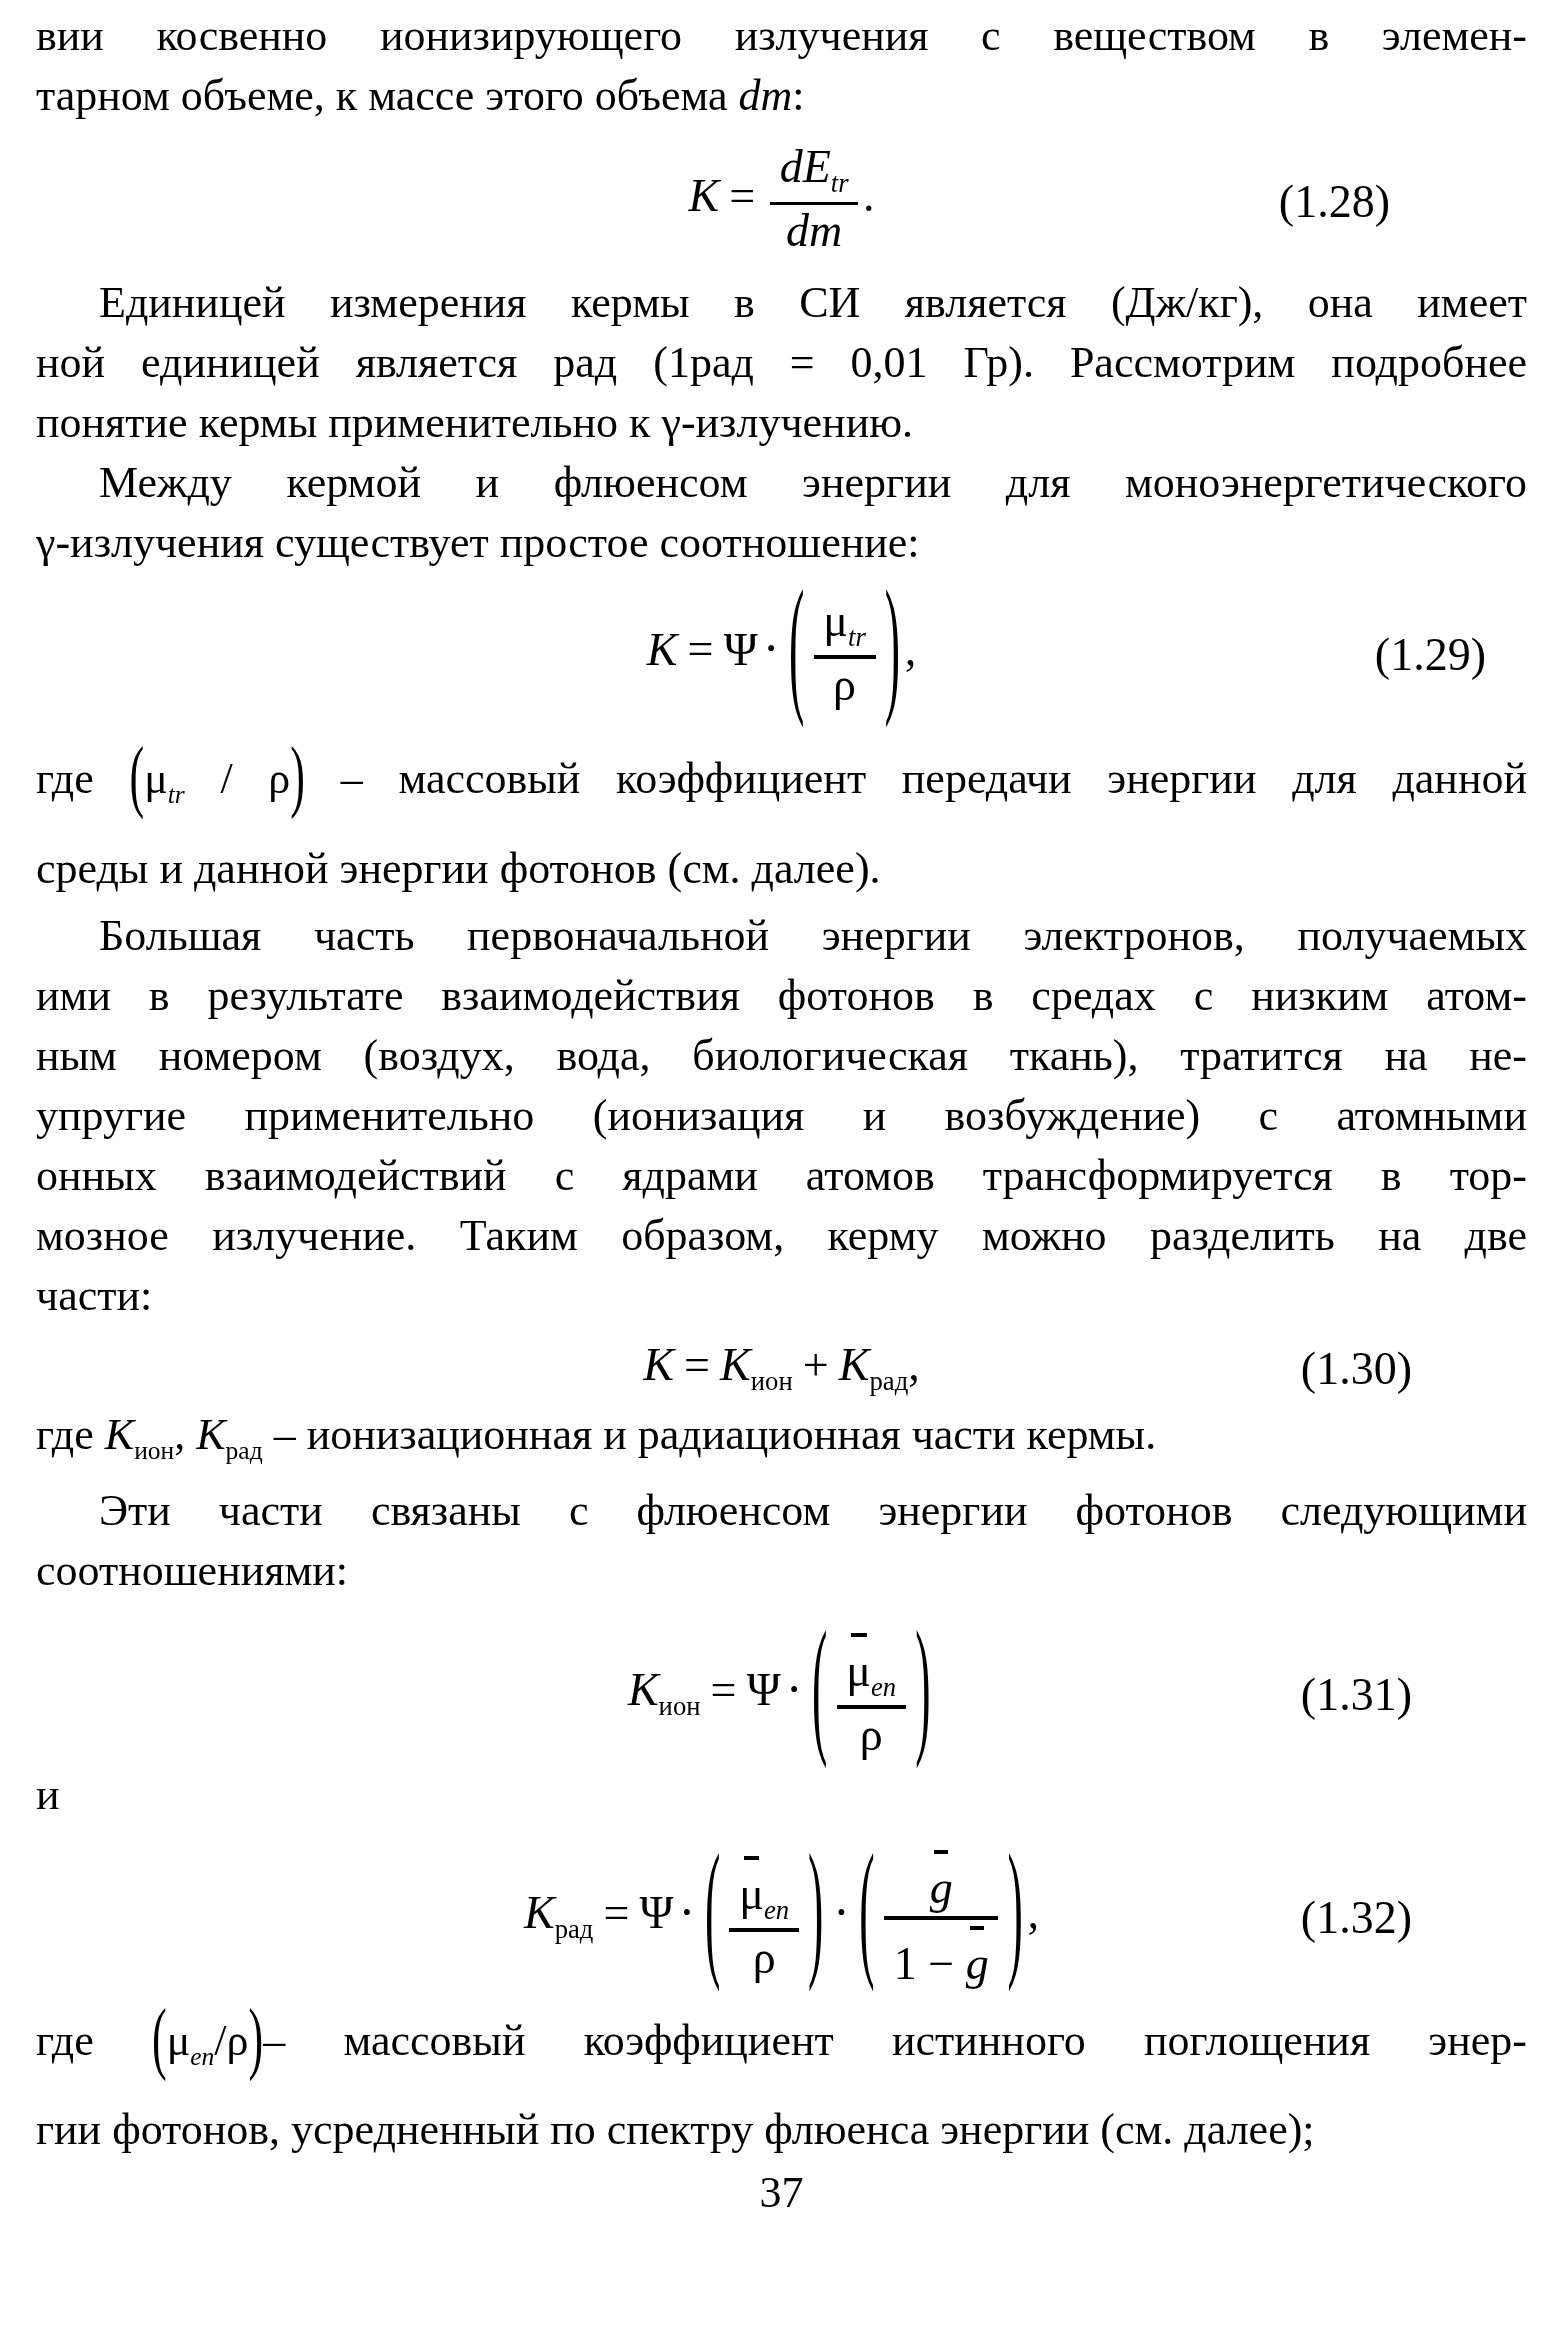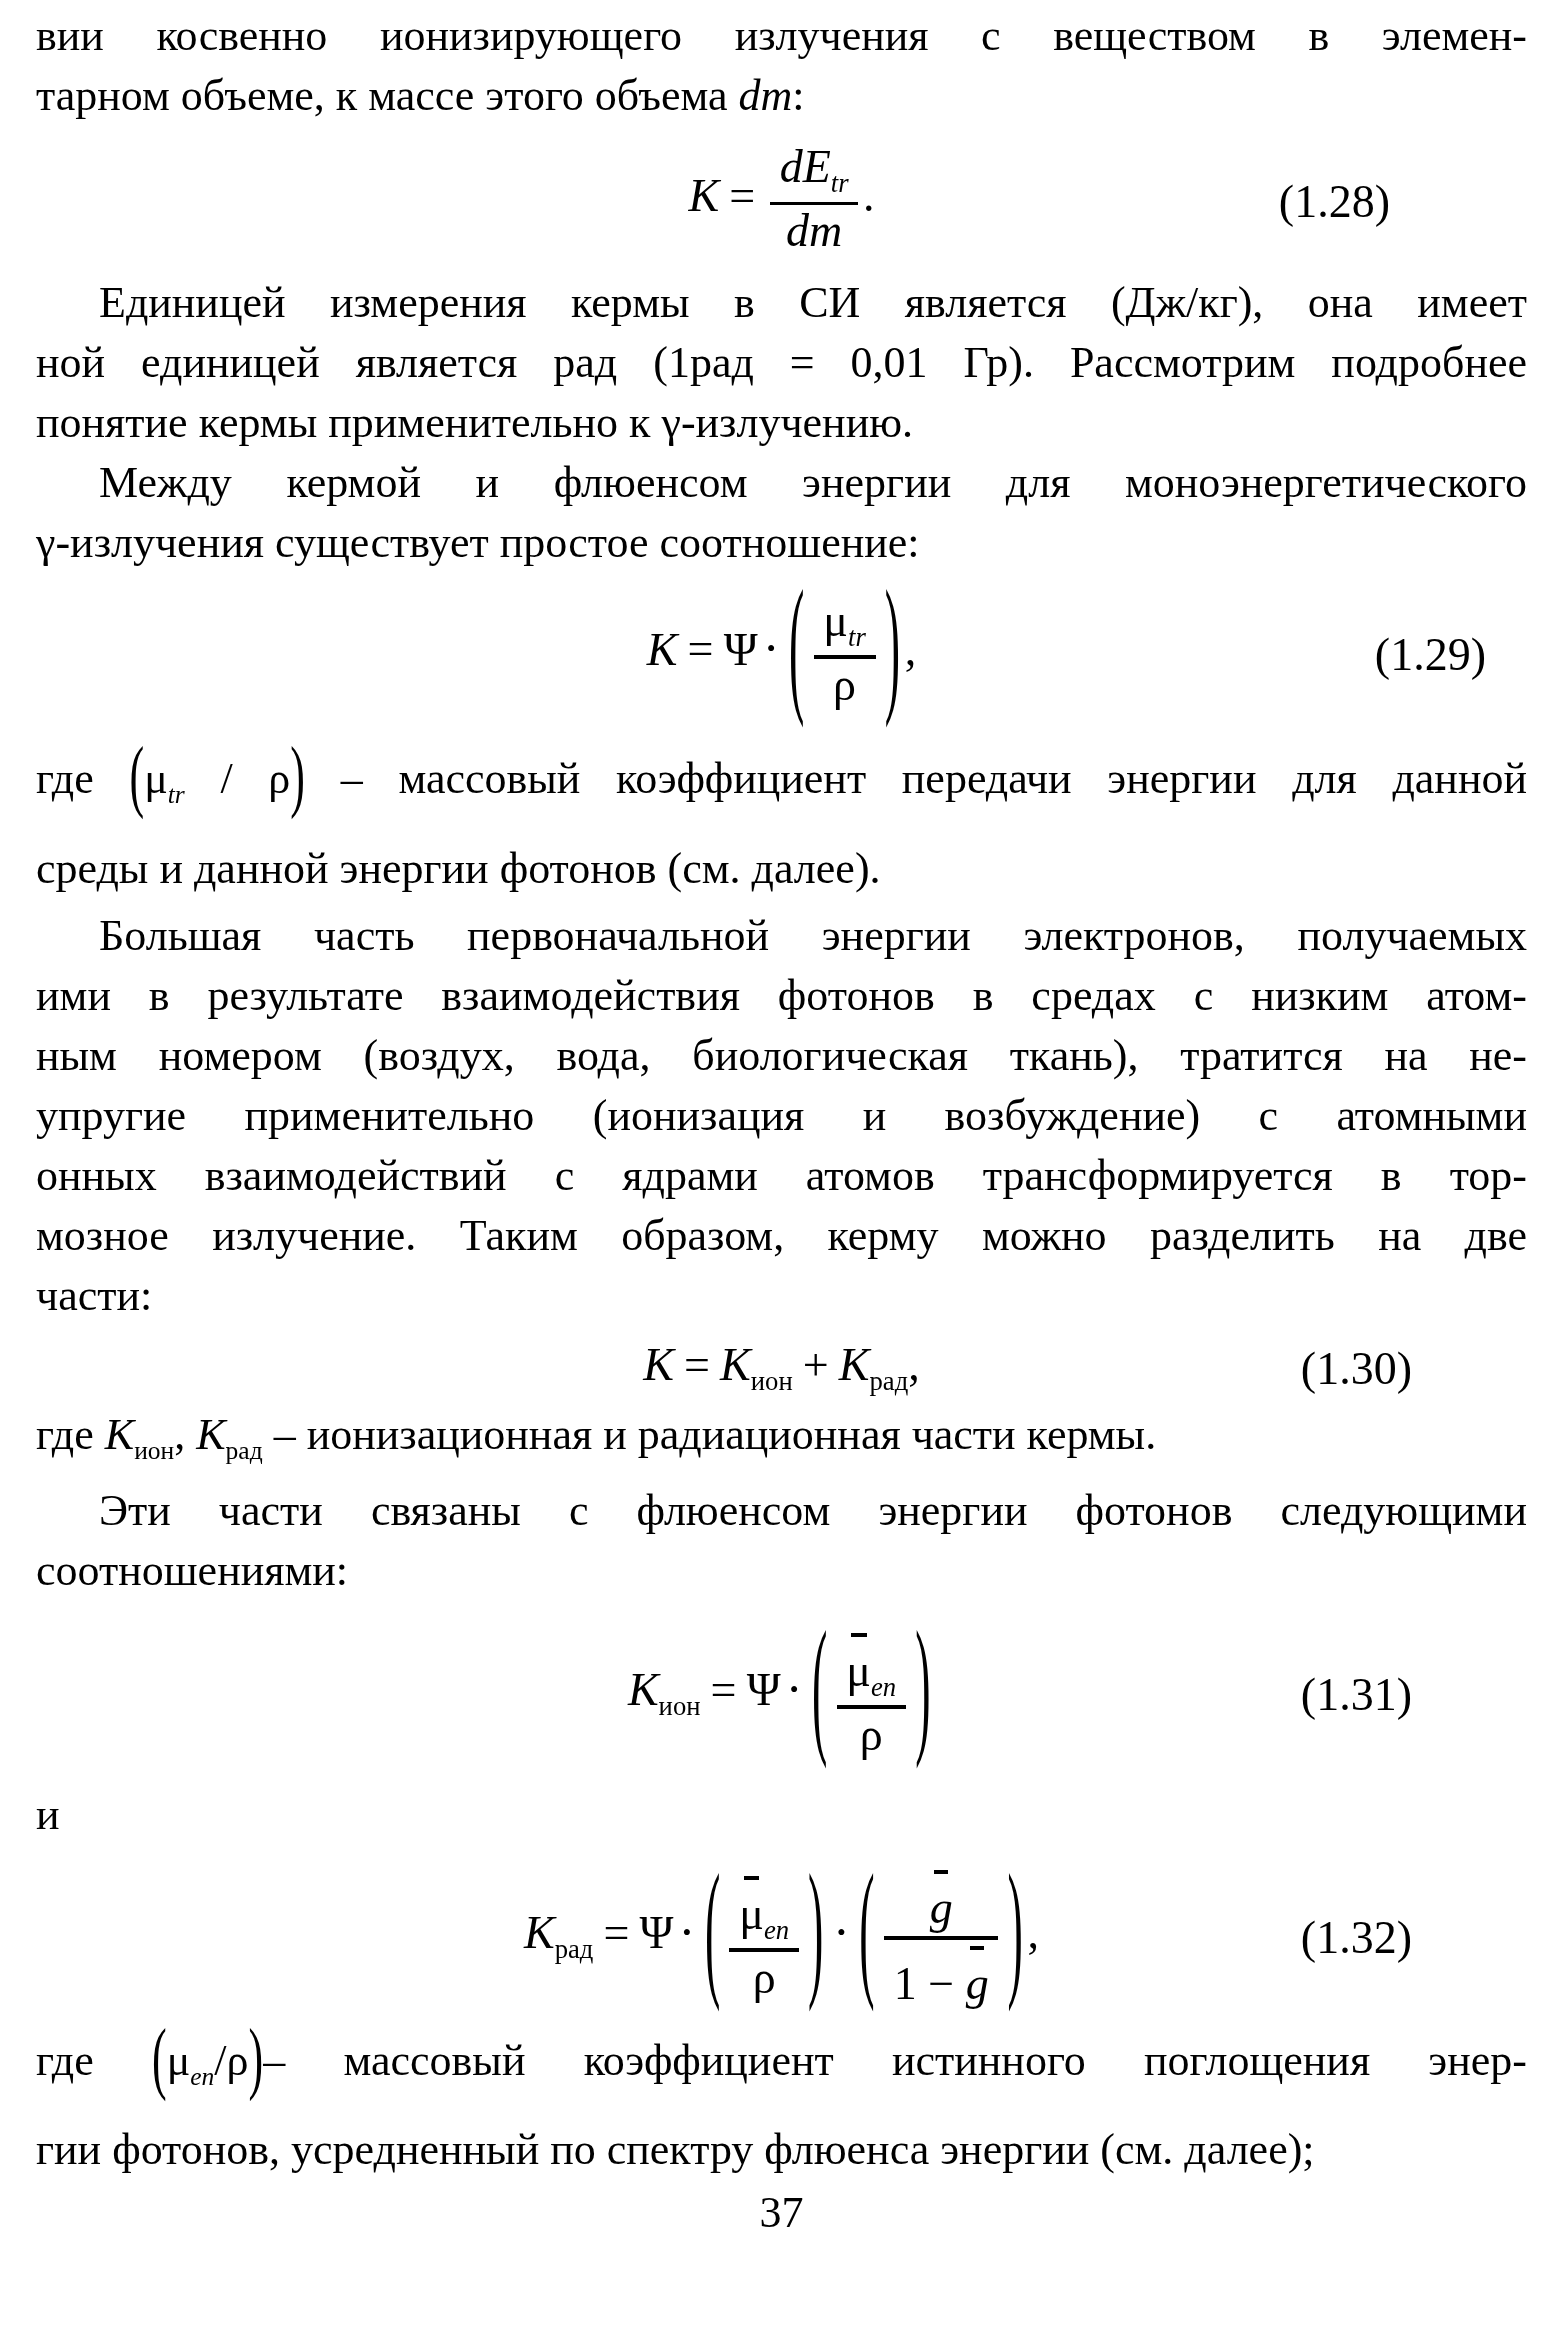--- a/index.html
+++ b/index.html
@@ -45,21 +45,21 @@
     content: ""; position: absolute; top: -0.30em; left: 18%;
     width: 64%; height: 3.9px; background: #000;
   }
   .eqnum { position: absolute; right: 115px; top: 50%; transform: translateY(-50%); font-size: 46px; }
   .e129 .eqnum { right: 41px; }
   .e128 .eqnum { right: 137px; }
   
   .e128 { margin: 15.6px 0 13.7px; }
   .e129 { margin: 21.5px 0 29px; }
   .e130 { margin: 13.7px 0 7.8px; }
-  .e131 { margin: 25px 0 22px; }
+  .e131 { margin: 25px 0 2px; }
   .e132 { margin: 17.6px 0 11.7px; }
   .pagenum { margin-top: auto; padding-bottom: 21.5px; text-align: center; }
 </style>
 </head>
 <body>
 
 <div class="page">
 
   <div class="para">
       <div class="line j"><span>вии косвенно ионизирующего излучения с веществом в элемен-</span></div>

